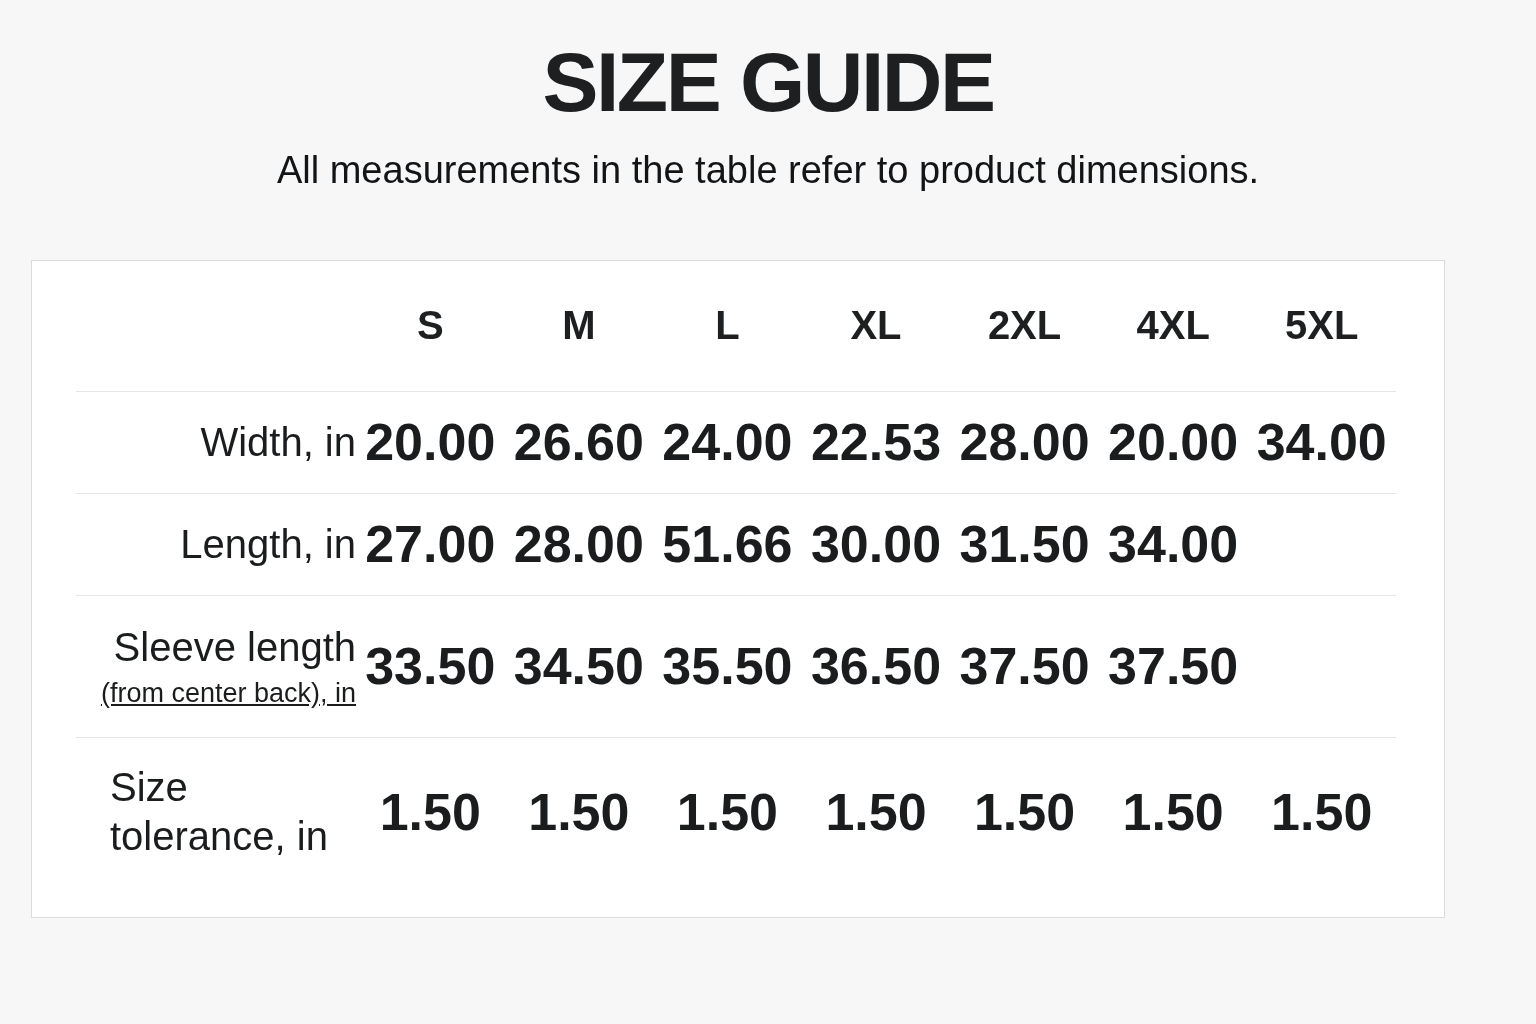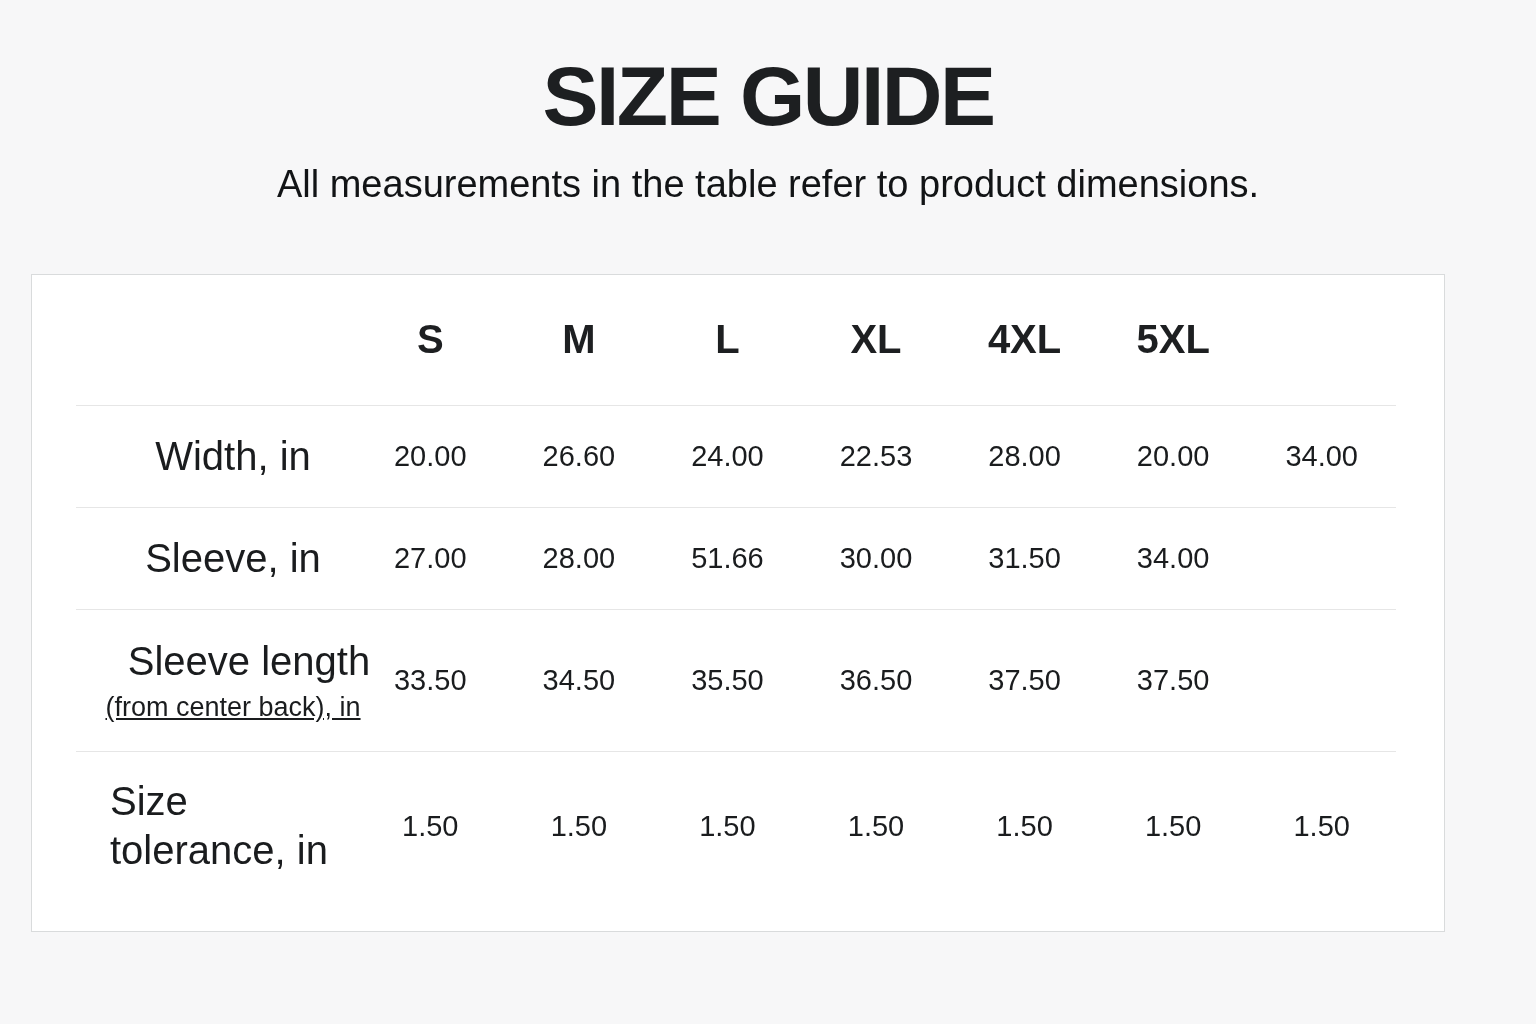--- a/index.html
+++ b/index.html
@@ -7,21 +7,21 @@
     --divider:#e6e6e6; --text:#1a1c1e; --title:#1d1f21;
   }
   *{margin:0;padding:0;box-sizing:border-box;}
   html,body{width:1536px;height:1024px;overflow:hidden;}
   body{
     background:var(--bg);
     font-family:"Liberation Sans","DejaVu Sans",sans-serif;
     color:var(--text);
     -webkit-font-smoothing:antialiased;
   }
-  .page{width:1536px;height:1024px;padding-top:52px;}
+  .page{width:1536px;height:1024px;padding-top:38px;}
   .page-title{
     text-align:center;
     font-size:84px;
     font-weight:700;
     letter-spacing:-2.5px;
     color:var(--title);
     line-height:1.05;
   }
   .page-subtitle{
     text-align:center;
@@ -50,31 +50,31 @@
   .row-sleeve{height:142px;}
   .row-tolerance{height:150px;}
   .head-cell{
     text-align:center;
     font-size:40px;
     font-weight:700;
     color:var(--title);
   }
   .val{
     text-align:center;
-    font-size:29px;
-    font-weight:400;
+    font-size:52px;
+    font-weight:700;
     color:var(--text);
     font-variant-numeric:tabular-nums;
   }
   .label-cell{
     padding-left:34px;
     display:flex;
     flex-direction:column;
     justify-content:center;
-    align-items:center;
+    align-items:flex-end;
   }
   .rlabel{
     font-size:40px;
     font-weight:400;
     color:var(--text);
     line-height:1.22;
   }
   .nowrap{white-space:nowrap;margin-left:32px;}
   .rsublabel{
     font-size:27px;
@@ -94,40 +94,41 @@
   <p class="page-subtitle">All measurements in the table refer to product dimensions.</p>
 
   <div class="card">
 
     <div class="trow thead">
       <div class="label-cell"></div>
       <div class="head-cell">S</div>
       <div class="head-cell">M</div>
       <div class="head-cell">L</div>
       <div class="head-cell">XL</div>
+      <div class="head-cell">2XL</div>
       <div class="head-cell">4XL</div>
       <div class="head-cell">5XL</div>
     </div>
 
     <div class="trow row-width">
       <div class="label-cell">
         <span class="rlabel">Width, in</span>
       </div>
       <div class="val">20.00</div>
       <div class="val">26.60</div>
       <div class="val">24.00</div>
       <div class="val">22.53</div>
       <div class="val">28.00</div>
       <div class="val">20.00</div>
       <div class="val">34.00</div>
     </div>
 
     <div class="trow row-length">
       <div class="label-cell">
-        <span class="rlabel">Sleeve, in</span>
+        <span class="rlabel">Length, in</span>
       </div>
       <div class="val">27.00</div>
       <div class="val">28.00</div>
       <div class="val">51.66</div>
       <div class="val">30.00</div>
       <div class="val">31.50</div>
       <div class="val">34.00</div>
     </div>
 
     <div class="trow row-sleeve">

